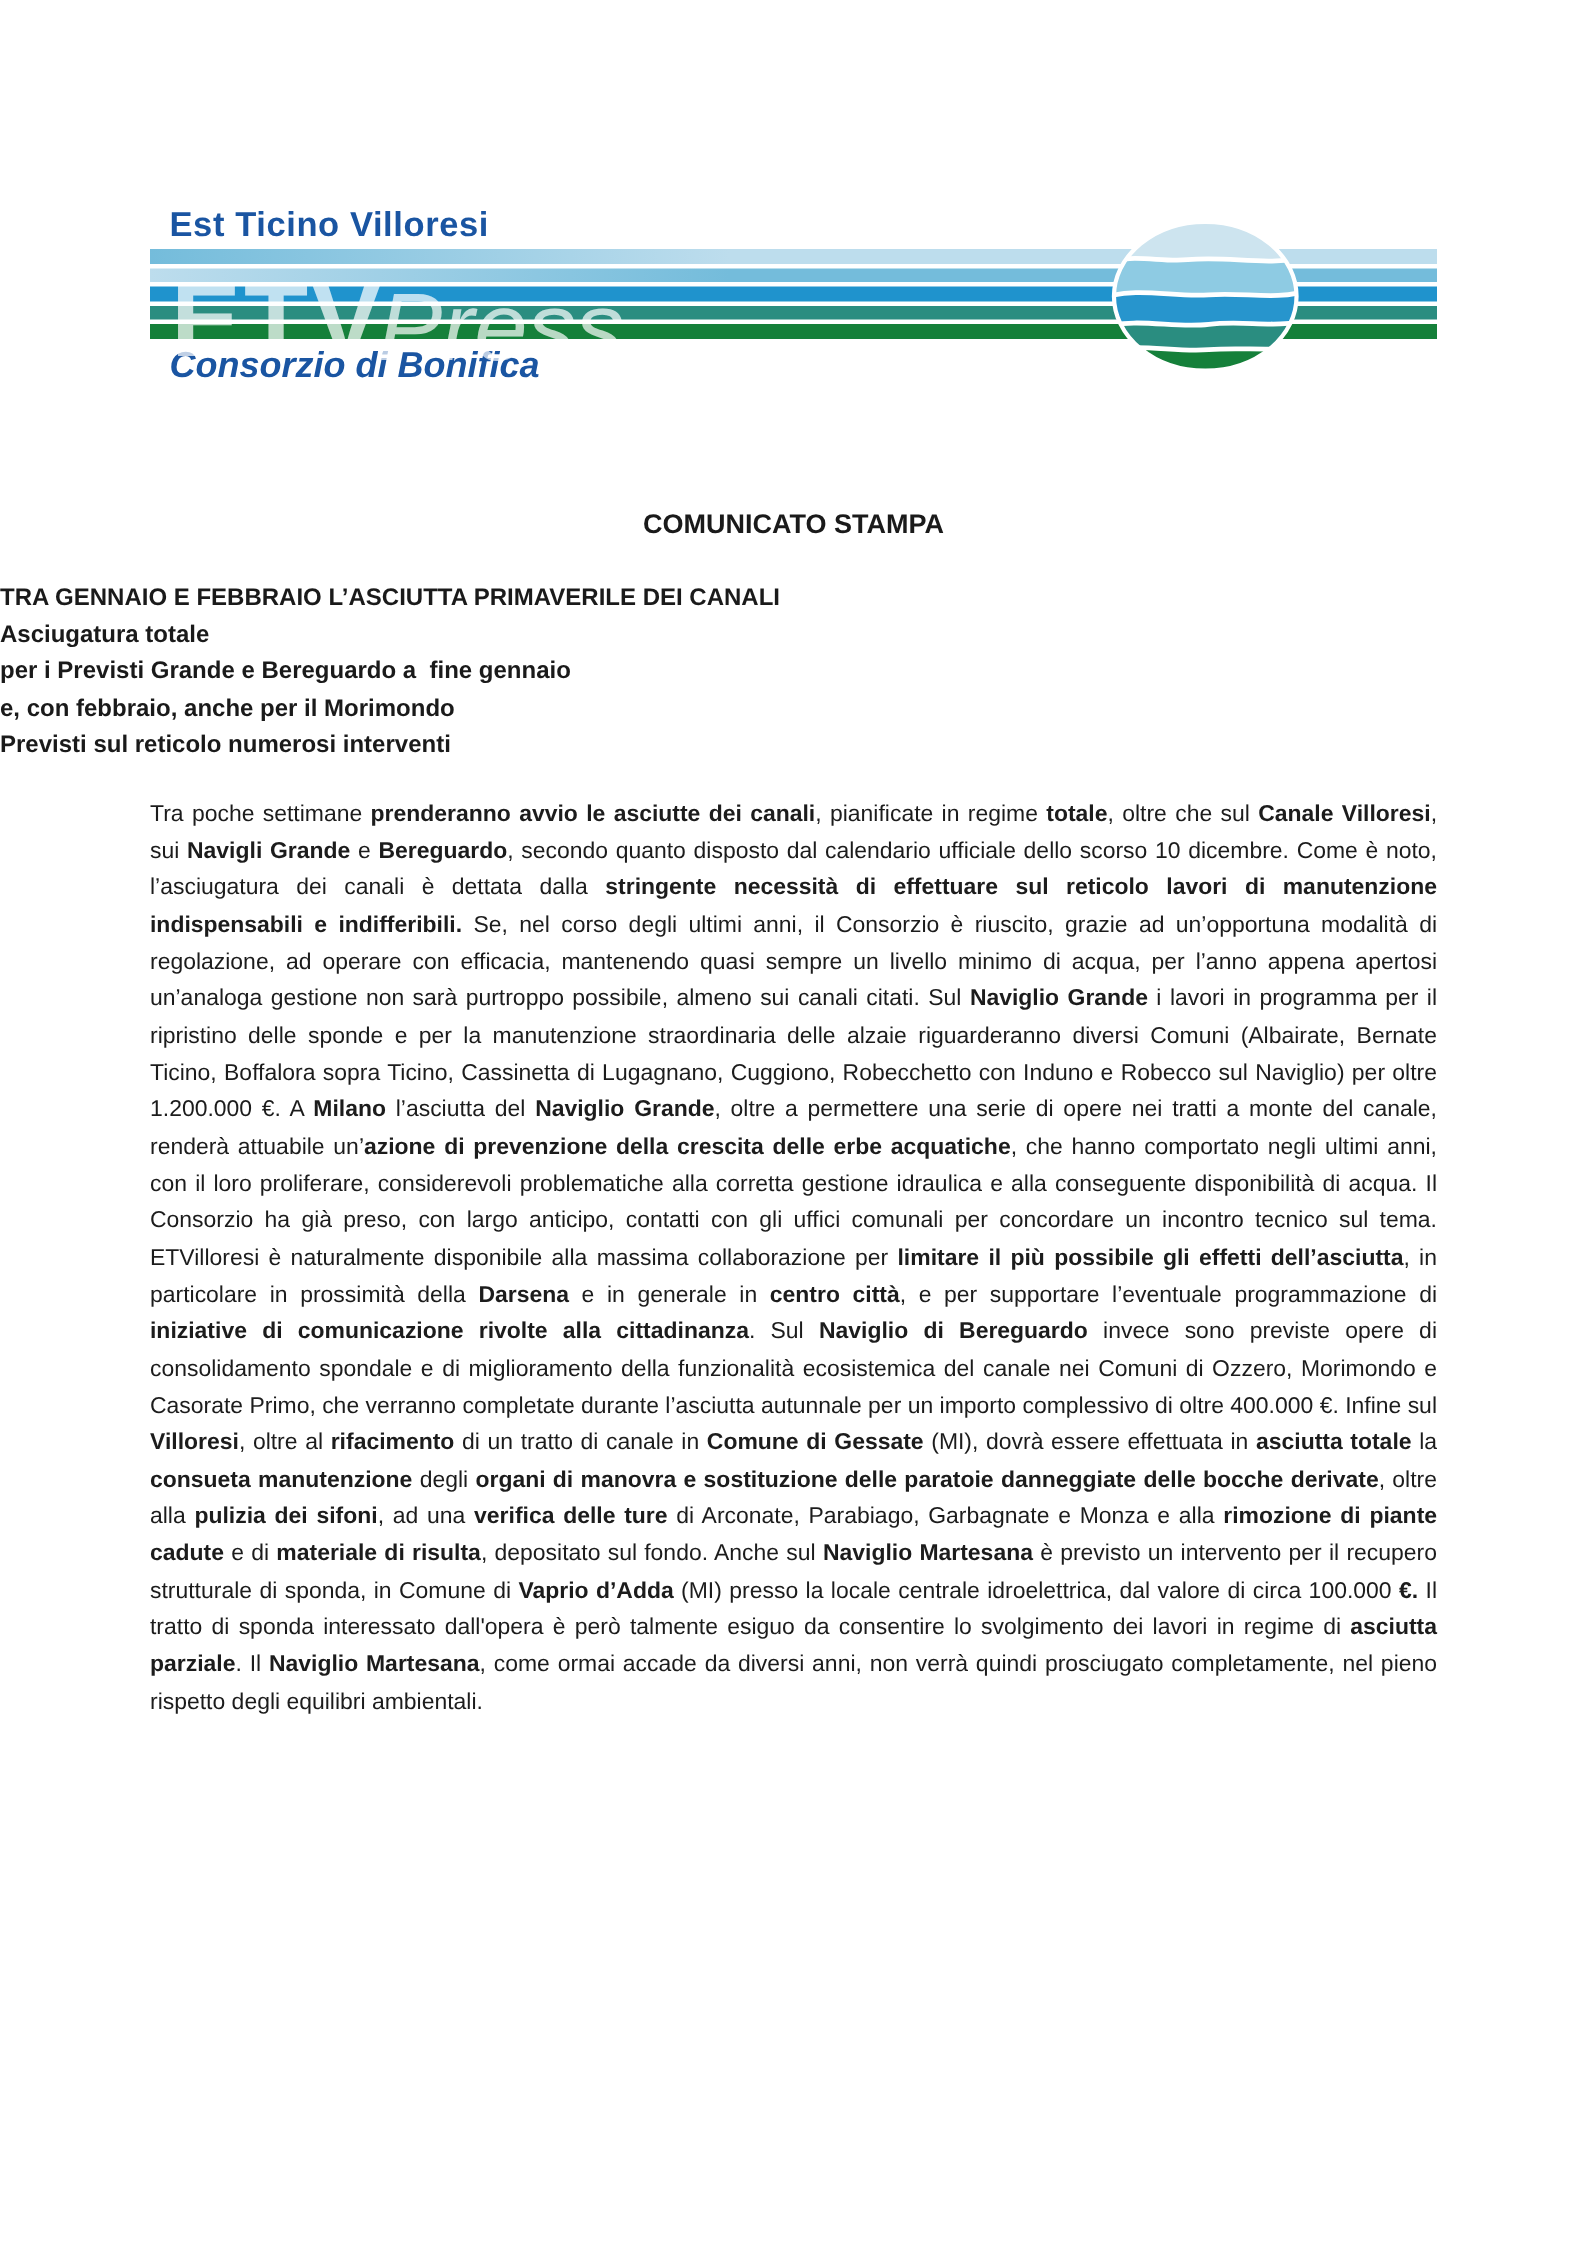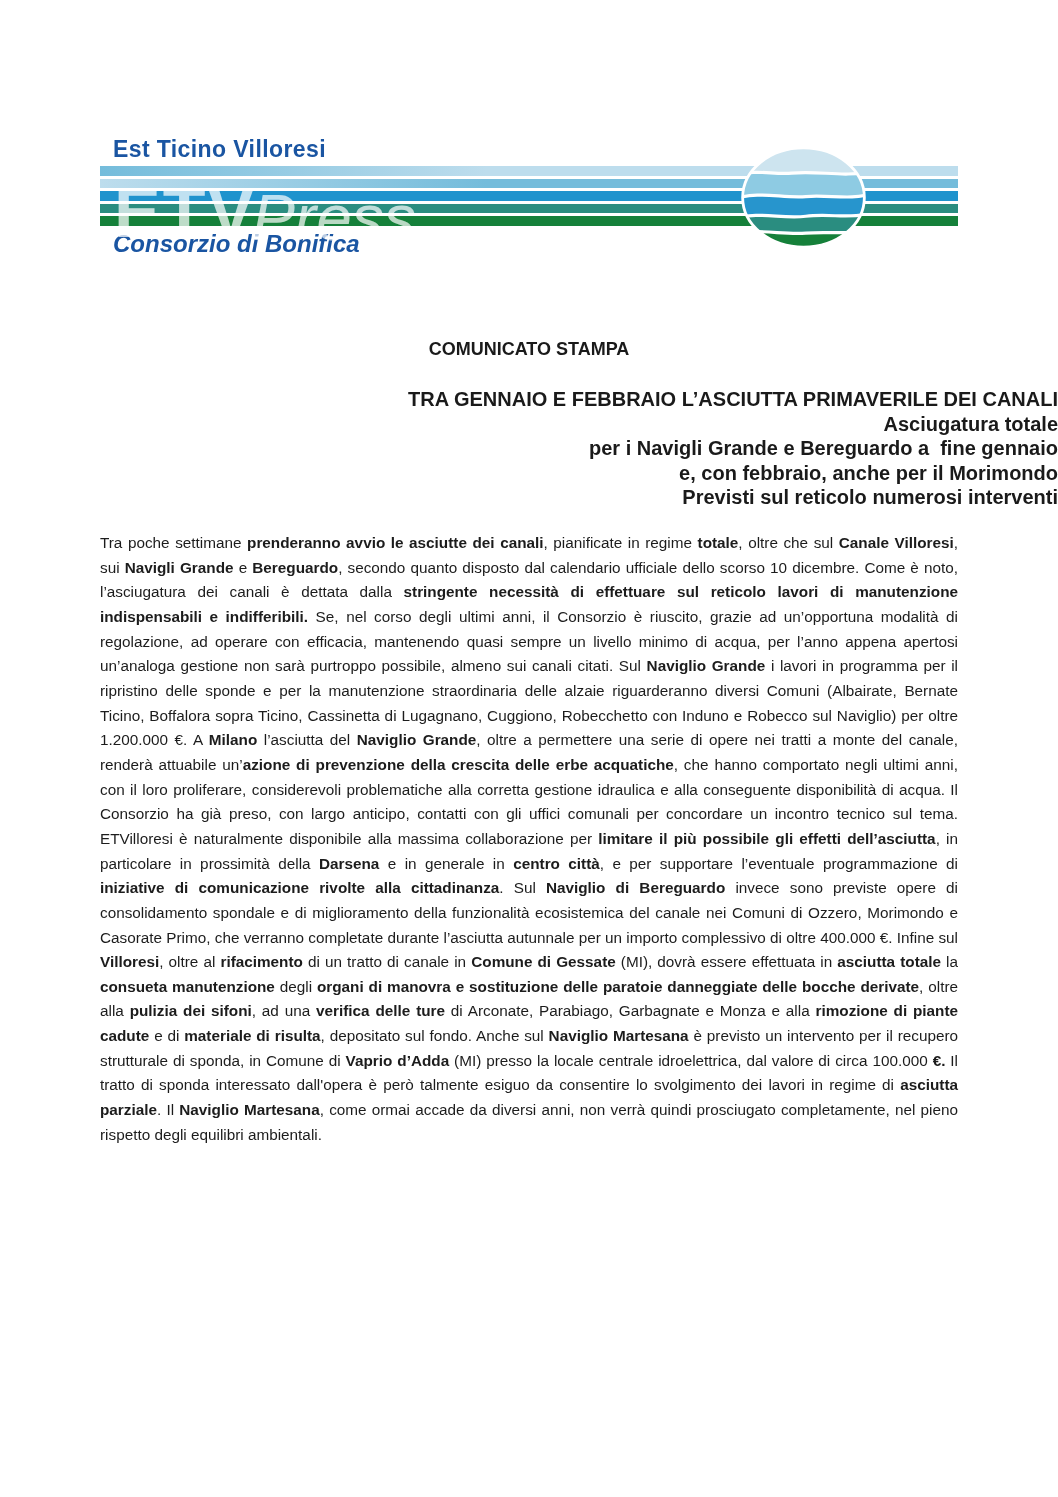--- a/index.html
+++ b/index.html
@@ -48,21 +48,21 @@
     color:var(--brand_blue); padding-left:13px; margin-top:6px; line-height:24px;
   }
 
   
   .doc-title {
     position:absolute; top:339px; left:0; width:100%;
     text-align:center; font-size:18px; font-weight:700; color:#1a1a1a;
   }
   .subtitles {
     position:absolute; top:387px; left:0; width:100%;
-    text-align:right; font-size:20px; font-weight:700;
+    text-align:left; font-size:16px; font-weight:700;
     line-height:24.5px; color:#1a1a1a; white-space:pre-wrap;
   }
 
   
   .body-text {
     position:absolute; top:531px; left:100px; width:858px;
     font-size:15.3px; line-height:24.65px;
     text-align:justify; color:#1c1c1c;
   }
   .body-text b { font-weight:700; }
@@ -108,17 +108,17 @@
         </g>
         <ellipse cx="67.5" cy="55" rx="65" ry="53" fill="none" stroke="#ffffff" stroke-width="3"></ellipse>
       </svg>
     </div>
 
     <div class="logo-bottom">Consorzio di Bonifica</div>
   </header>
 
   <main>
     <h1 class="doc-title">COMUNICATO STAMPA</h1>
-    <div class="subtitles"><div>TRA GENNAIO E FEBBRAIO L’ASCIUTTA PRIMAVERILE DEI CANALI</div><div>Asciugatura totale</div><div>per i Navigli Grande e Bereguardo a  fine gennaio</div><div>e, con febbraio, anche per il Morimondo</div><div>Previsti sul reticolo numerosi interventi</div></div>
+    <div class="subtitles"><div>TRA GENNAIO E FEBBRAIO L’ASCIUTTA PRIMAVERILE DEI CANALI</div><div>Asciugatura totale</div><div>per i Previsti Grande e Bereguardo a  fine gennaio</div><div>e, con febbraio, anche per il Morimondo</div><div>Previsti sul reticolo numerosi interventi</div></div>
     <p class="body-text"><span>Tra poche settimane </span><b>prenderanno avvio le asciutte dei canali</b><span>, pianificate in regime </span><b>totale</b><span>, oltre che sul </span><b>Canale Villoresi</b><span>, sui </span><b>Navigli Grande</b><span> e </span><b>Bereguardo</b><span>, secondo quanto disposto dal calendario ufficiale dello scorso 10 dicembre. Come è noto, l’asciugatura dei canali è dettata dalla </span><b>stringente necessità di effettuare sul reticolo lavori di manutenzione indispensabili e indifferibili.</b><span> Se, nel corso degli ultimi anni, il Consorzio è riuscito, grazie ad un’opportuna modalità di regolazione, ad operare con efficacia, mantenendo quasi sempre un livello minimo di acqua, per l’anno appena apertosi un’analoga gestione non sarà purtroppo possibile, almeno sui canali citati. Sul </span><b>Naviglio Grande</b><span> i lavori in programma per il ripristino delle sponde e per la manutenzione straordinaria delle alzaie riguarderanno diversi Comuni (Albairate, Bernate Ticino, Boffalora sopra Ticino, Cassinetta di Lugagnano, Cuggiono, Robecchetto con Induno e Robecco sul Naviglio) per oltre 1.200.000 €. A </span><b>Milano</b><span> l’asciutta del </span><b>Naviglio Grande</b><span>, oltre a permettere una serie di opere nei tratti a monte del canale, renderà attuabile un’</span><b>azione di prevenzione della crescita delle erbe acquatiche</b><span>, che hanno comportato negli ultimi anni, con il loro proliferare, considerevoli problematiche alla corretta gestione idraulica e alla conseguente disponibilità di acqua. Il Consorzio ha già preso, con largo anticipo, contatti con gli uffici comunali per concordare un incontro tecnico sul tema. ETVilloresi è naturalmente disponibile alla massima collaborazione per </span><b>limitare il più possibile gli effetti dell’asciutta</b><span>, in particolare in prossimità della </span><b>Darsena</b><span> e in generale in </span><b>centro città</b><span>, e per supportare l’eventuale programmazione di </span><b>iniziative di comunicazione rivolte alla cittadinanza</b><span>. Sul </span><b>Naviglio di Bereguardo</b><span> invece sono previste opere di consolidamento spondale e di miglioramento della funzionalità ecosistemica del canale nei Comuni di Ozzero, Morimondo e Casorate Primo, che verranno completate durante l’asciutta autunnale per un importo complessivo di oltre 400.000 €. Infine sul </span><b>Villoresi</b><span>, oltre al </span><b>rifacimento</b><span> di un tratto di canale in </span><b>Comune di Gessate</b><span> (MI), dovrà essere effettuata in </span><b>asciutta totale</b><span> la </span><b>consueta manutenzione</b><span> degli </span><b>organi di manovra e sostituzione delle paratoie danneggiate delle bocche derivate</b><span>, oltre alla </span><b>pulizia dei sifoni</b><span>, ad una </span><b>verifica delle ture</b><span> di Arconate, Parabiago, Garbagnate e Monza e alla </span><b>rimozione di piante cadute</b><span> e di </span><b>materiale di risulta</b><span>, depositato sul fondo. Anche sul </span><b>Naviglio Martesana</b><span> è previsto un intervento per il recupero strutturale di sponda, in Comune di </span><b>Vaprio d’Adda</b><span> (MI) presso la locale centrale idroelettrica, dal valore di circa 100.000 </span><b>€.</b><span> Il tratto di sponda interessato dall'opera è però talmente esiguo da consentire lo svolgimento dei lavori in regime di </span><b>asciutta parziale</b><span>. Il </span><b>Naviglio Martesana</b><span>, come ormai accade da diversi anni, non verrà quindi prosciugato completamente, nel pieno rispetto degli equilibri ambientali.</span></p>
   </main>
 
 </div>
 
 </body></html>

